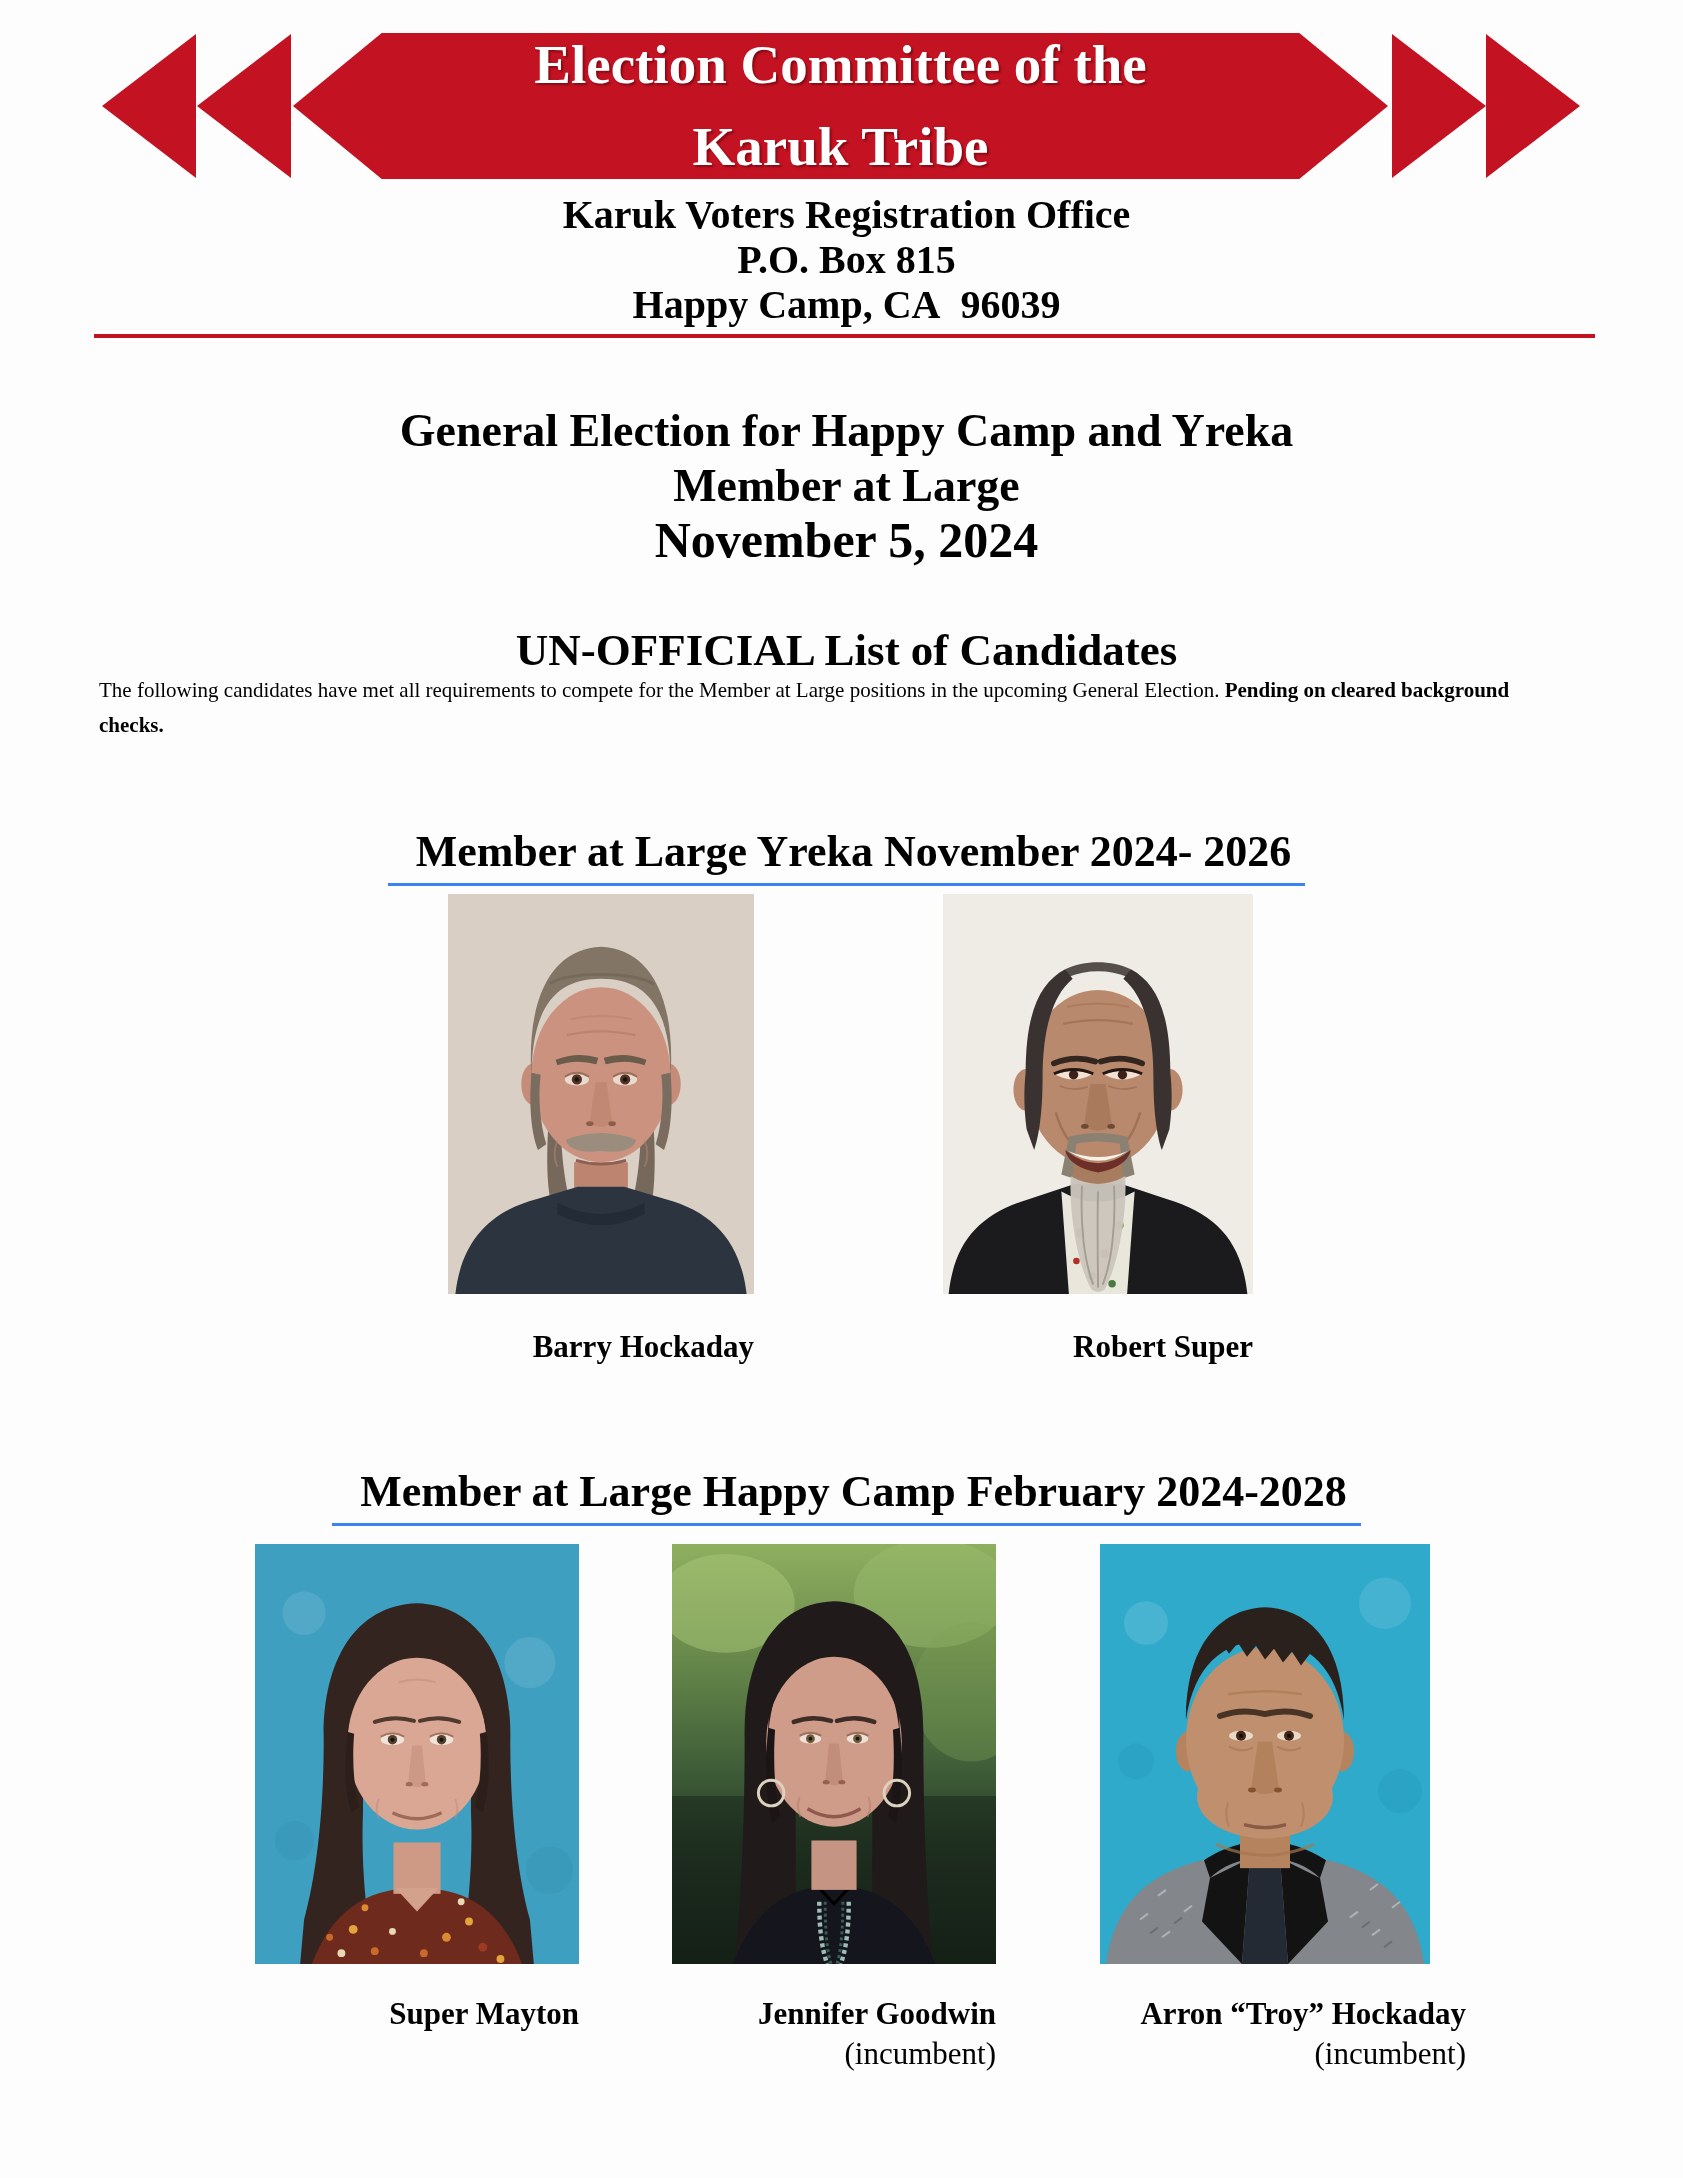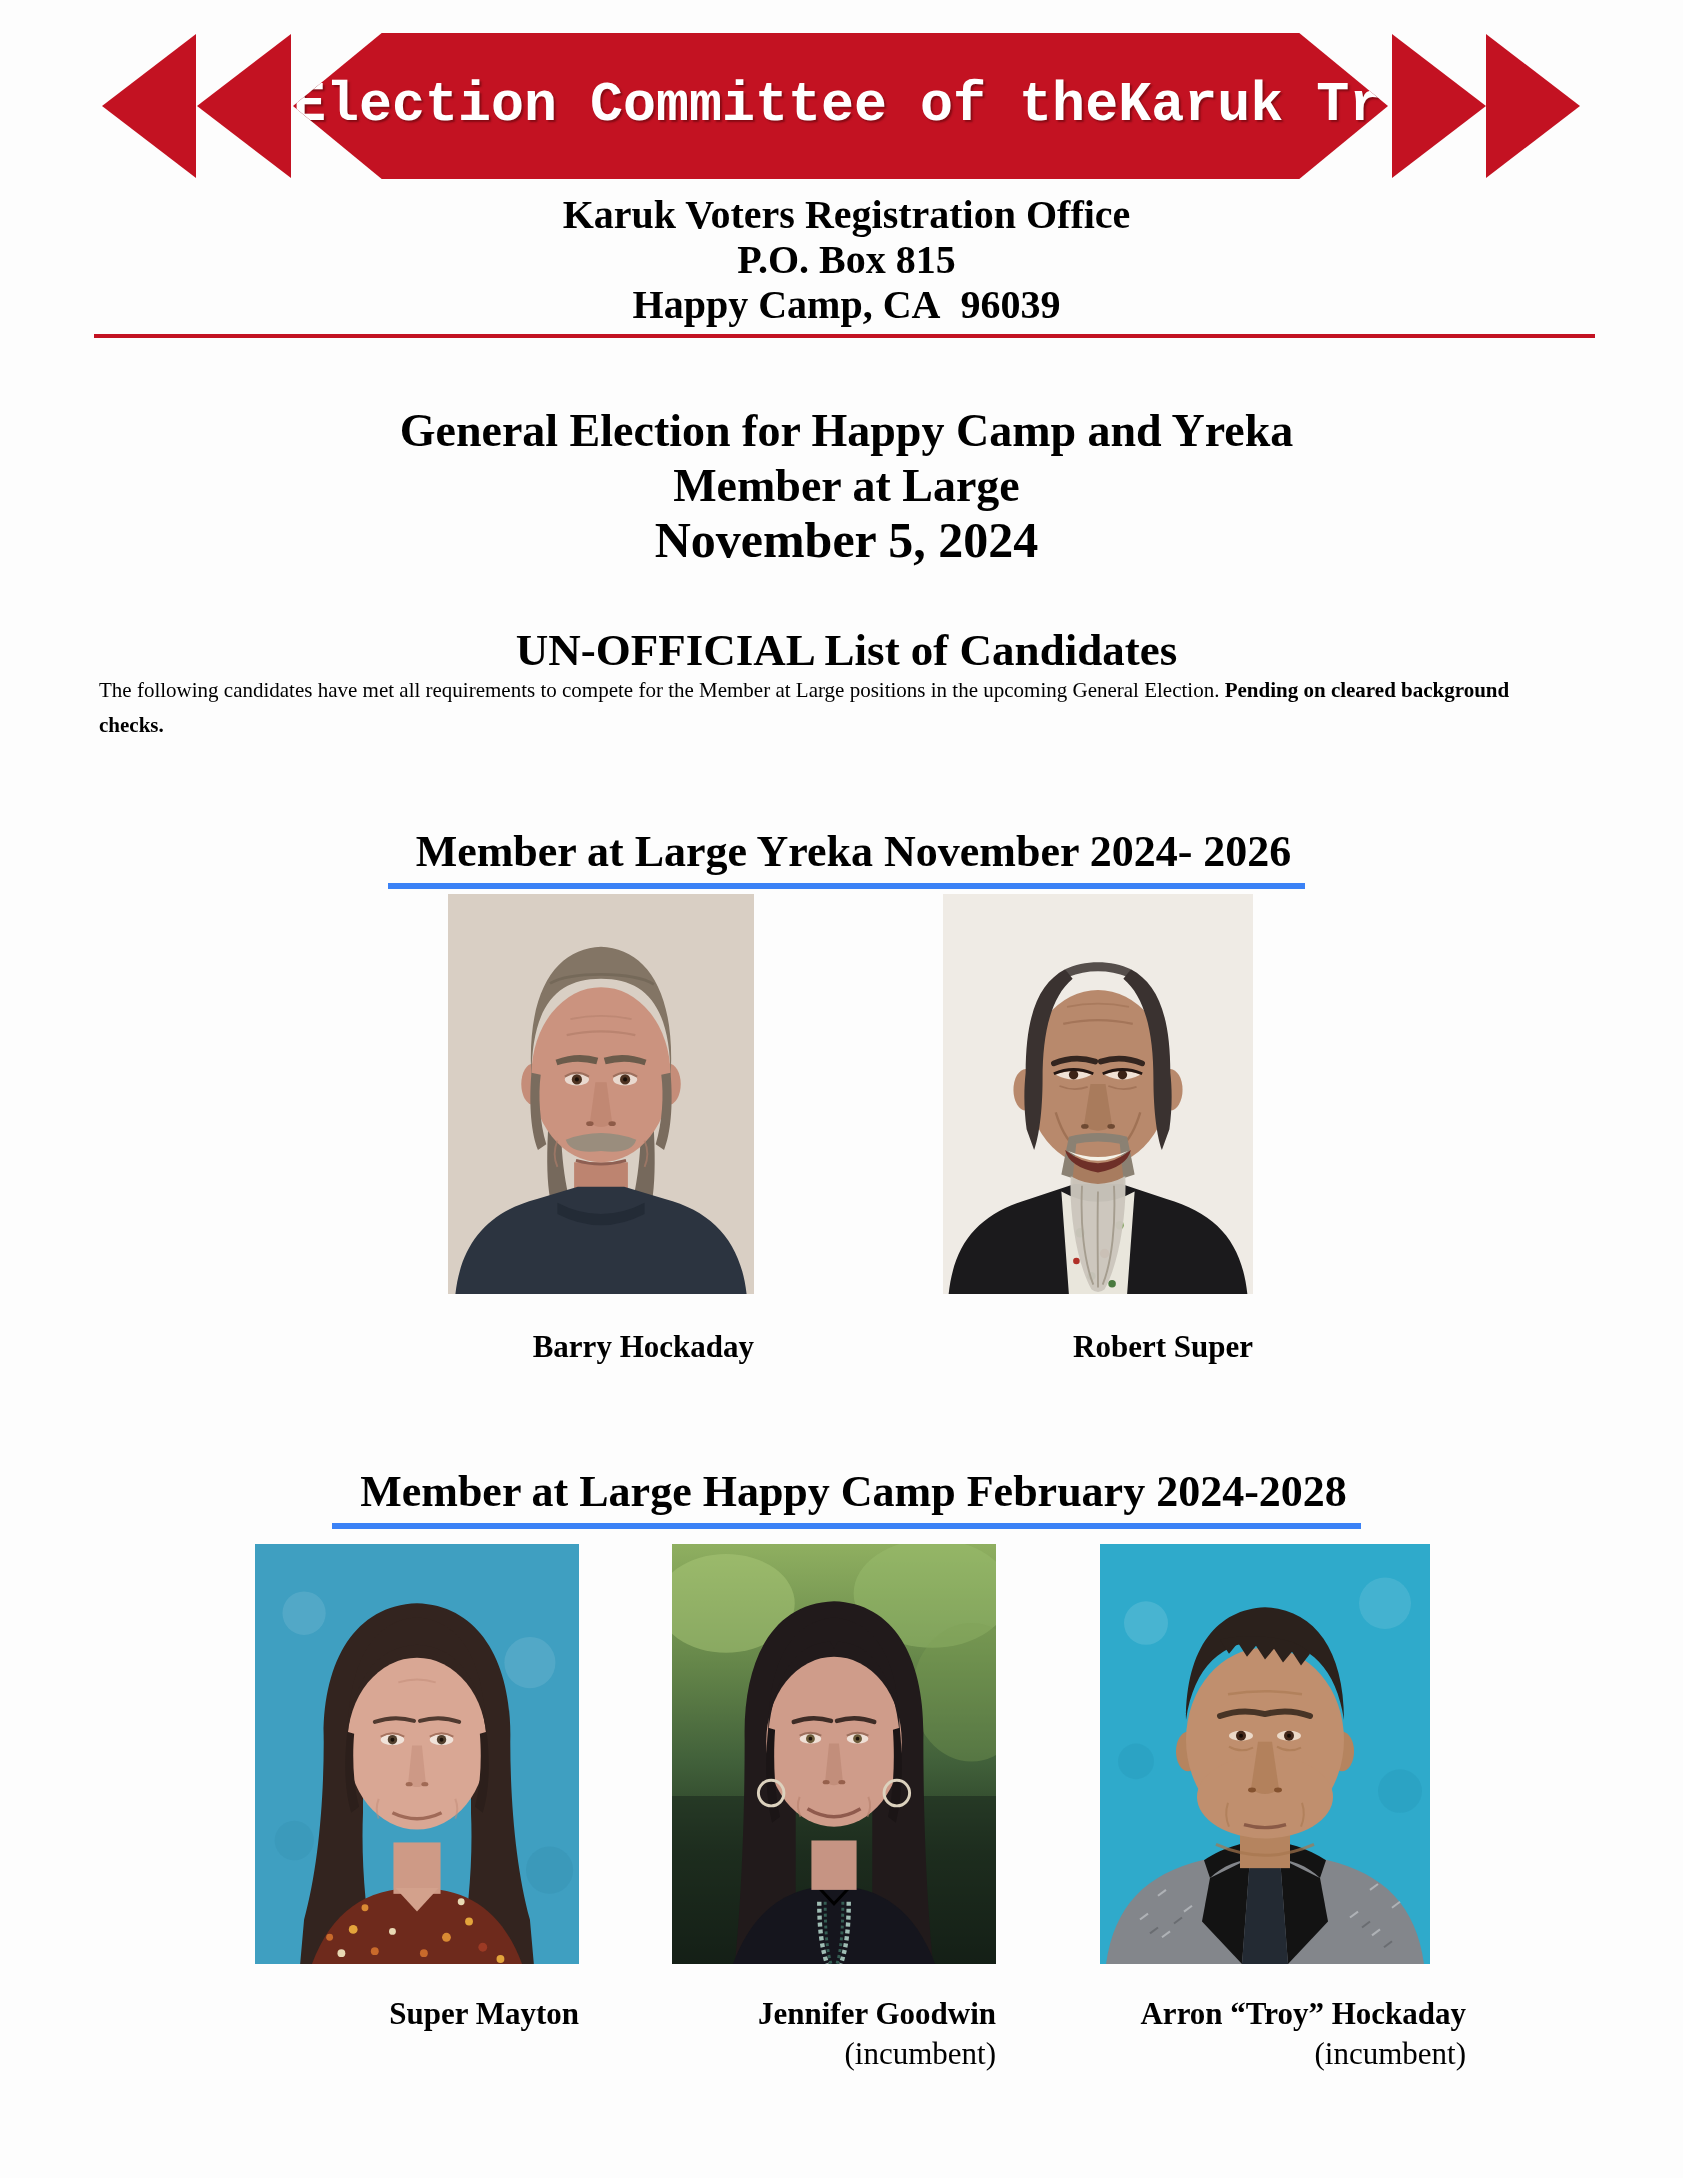--- a/index.html
+++ b/index.html
@@ -8,21 +8,21 @@
     font-family:"Liberation Serif",serif;color:#000;overflow:hidden;
   }
   
   .chev{position:absolute;top:34px;width:94px;height:144px;background:var(--accent-red,#C31222);}
   .chev-l{clip-path:polygon(100% 0,100% 100%,0 50%);}
   .chev-r{clip-path:polygon(0 0,0 100%,100% 50%);}
   .banner-body{
     position:absolute;left:293px;top:33px;width:1095px;height:146px;
     background:var(--accent-red,#C31222);
     clip-path:polygon(8.1% 0,91.9% 0,100% 50%,91.9% 100%,8.1% 100%,0 50%);
-    display:flex;flex-direction:row;justify-content:flex-start;align-items:center;font-family:Liberation Mono, monospace;
+    display:flex;flex-direction:column;justify-content:space-between;align-items:center;
   }
   .banner-line{
     color:#fff;font-weight:bold;font-size:55px;line-height:64px;
     text-shadow:2px 2px 2px rgba(60,0,5,.45);white-space:nowrap;
   }
   
   .office{position:absolute;left:0;top:192px;width:1693px;text-align:center;
     font-weight:bold;font-size:40px;line-height:45px;}
   .divider{position:absolute;left:94px;top:334px;width:1501px;height:4px;
     background:var(--accent-red,#C31222);}
@@ -30,21 +30,21 @@
   .ctext{position:absolute;left:0;width:1693px;text-align:center;font-weight:bold;white-space:nowrap;}
   .title1{top:404px;font-size:46px;}
   .title2{top:459px;font-size:46px;}
   .title3{top:511px;font-size:50px;}
   .unofficial{top:624px;font-size:45px;}
   .para{position:absolute;left:99px;top:673px;width:1414px;margin:0;
     font-size:21px;line-height:35px;text-align:left;}
   .para .b{font-weight:bold;}
   .section-heading{position:absolute;left:0;width:1693px;text-align:center;
     font-weight:bold;font-size:44px;white-space:nowrap;}
-  .section-heading .underline{display:inline-block;border-bottom:6px solid #3b82f6;
+  .section-heading .underline{display:inline-block;border-bottom:3px solid #3b82f6;
     padding:0 14px 6px 28px;}
   
   .photo{position:absolute;overflow:hidden;}
   .photo svg{display:block;width:100%;height:100%;}
   .photo-jennifer{background:linear-gradient(180deg,
       var(--jennifer-photo-bg-top,#8FAF60) 0%,#66874A 28%,#41603A 52%,
       #243722 74%,var(--jennifer-photo-bg-bottom,#131D13) 100%);}
   
   .cand{position:absolute;text-align:right;font-size:31px;line-height:40px;}
   .cand-name{font-weight:bold;white-space:nowrap;}

